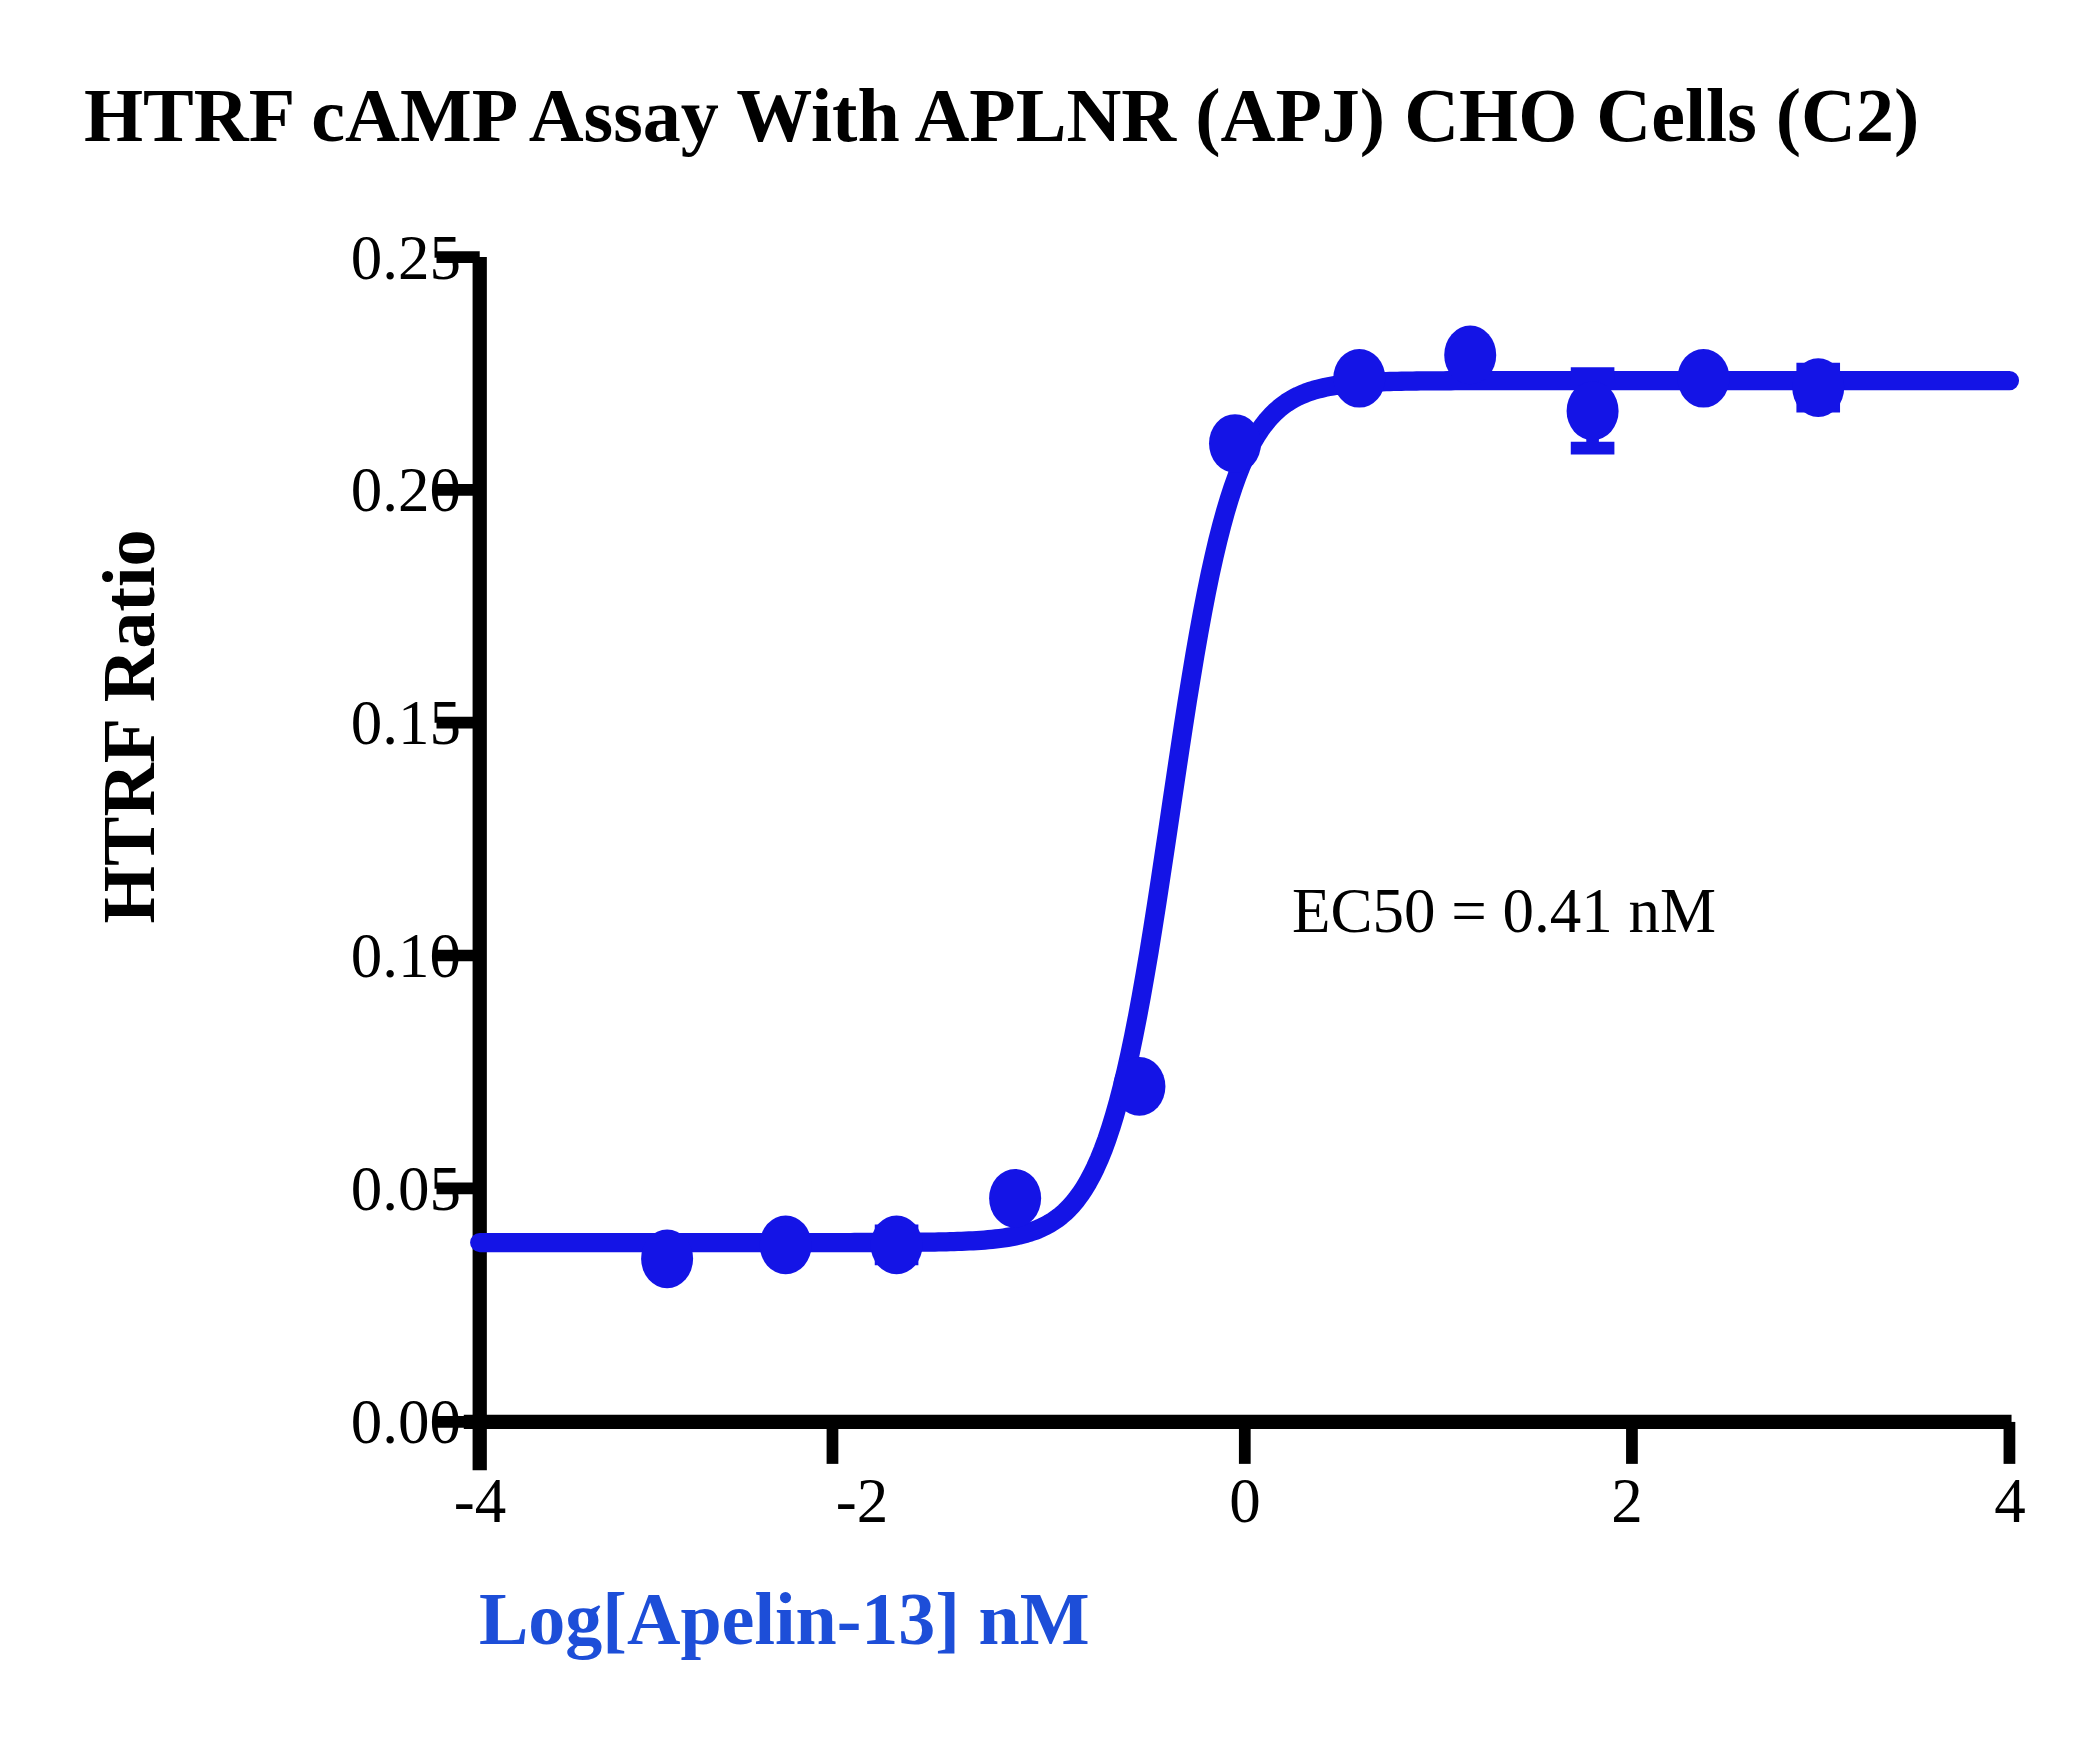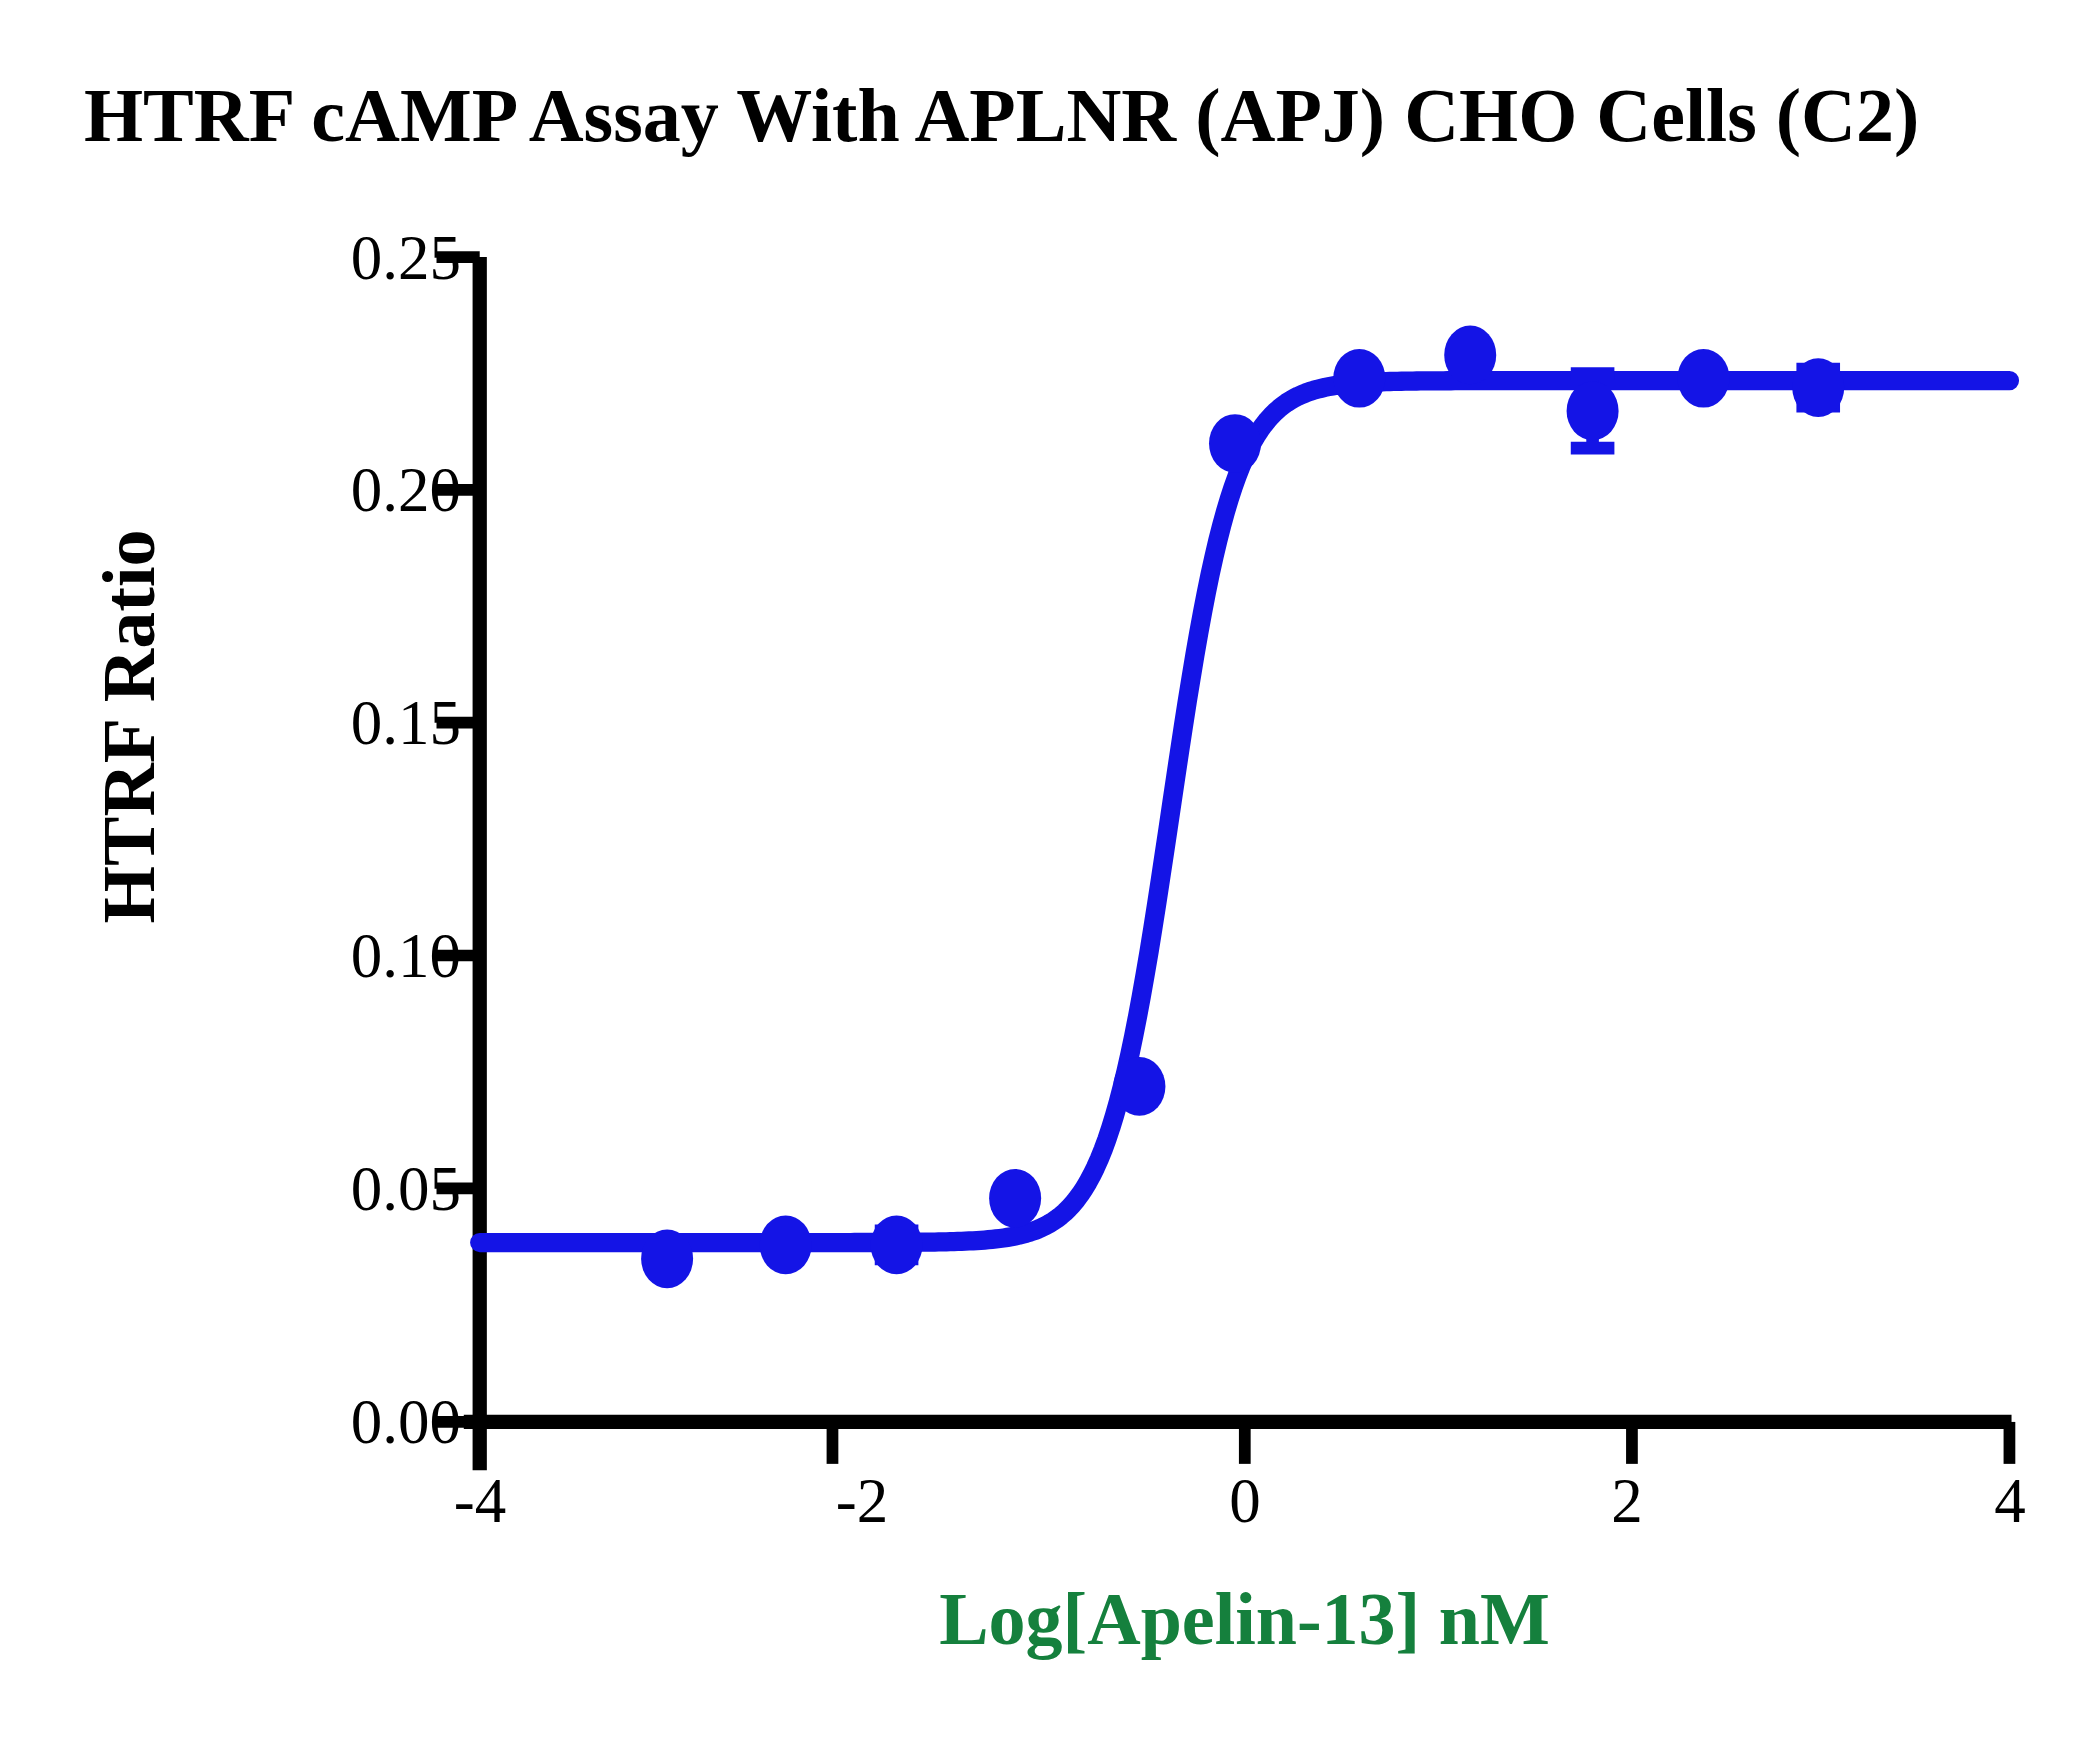--- a/index.html
+++ b/index.html
@@ -50,24 +50,23 @@
     font-weight: bold;
     color: #000000;
     white-space: nowrap;
   }
 
   #x-axis-title {
     position: absolute;
     left: 479px;
     top: 1577px;
     width: 1531px;
-    text-align: center;
     font-size: 74px;
     font-weight: bold;
-    color: #15803d;
+    color: #1d4ed8;
     white-space: nowrap;
   }
 
   
   .y-tick-label {
     position: absolute;
     right: 2503px;
     text-align: right;
     font-size: 63px;
     color: #000000;
@@ -118,20 +117,21 @@
   <div class="y-tick-label" style="left:285px; top:925px; width:176px;">0.10</div>
   <div class="y-tick-label" style="left:285px; top:1158px; width:176px;">0.05</div>
   <div class="y-tick-label" style="left:285px; top:1391px; width:176px;">0.00</div>
 
   <div class="x-tick-label" style="left:396px; top:1470px; width:168px;">-4</div>
   <div class="x-tick-label" style="left:778px; top:1470px; width:168px;">-2</div>
   <div class="x-tick-label" style="left:1161px; top:1470px; width:168px;">0</div>
   <div class="x-tick-label" style="left:1543px; top:1470px; width:168px;">2</div>
   <div class="x-tick-label" style="left:1926px; top:1470px; width:168px;">4</div>
 
+  <div id="ec50-annotation">EC50 = 0.41 nM</div>
 
   <svg class="plot-svg" viewBox="0 0 5966 4196">
 
     <line id="y-spine" x1="1143" y1="613" x2="1143" y2="3505" stroke="#000000" stroke-width="34"></line>
 
     <line id="x-spine" x1="1105" y1="3390" x2="4795" y2="3390" stroke="#000000" stroke-width="34"></line>
 
     <g id="y-ticks" stroke="#000000" stroke-width="28">
       <line x1="1040" y1="613" x2="1143" y2="613"></line>
       <line x1="1040" y1="1168" x2="1143" y2="1168"></line>

